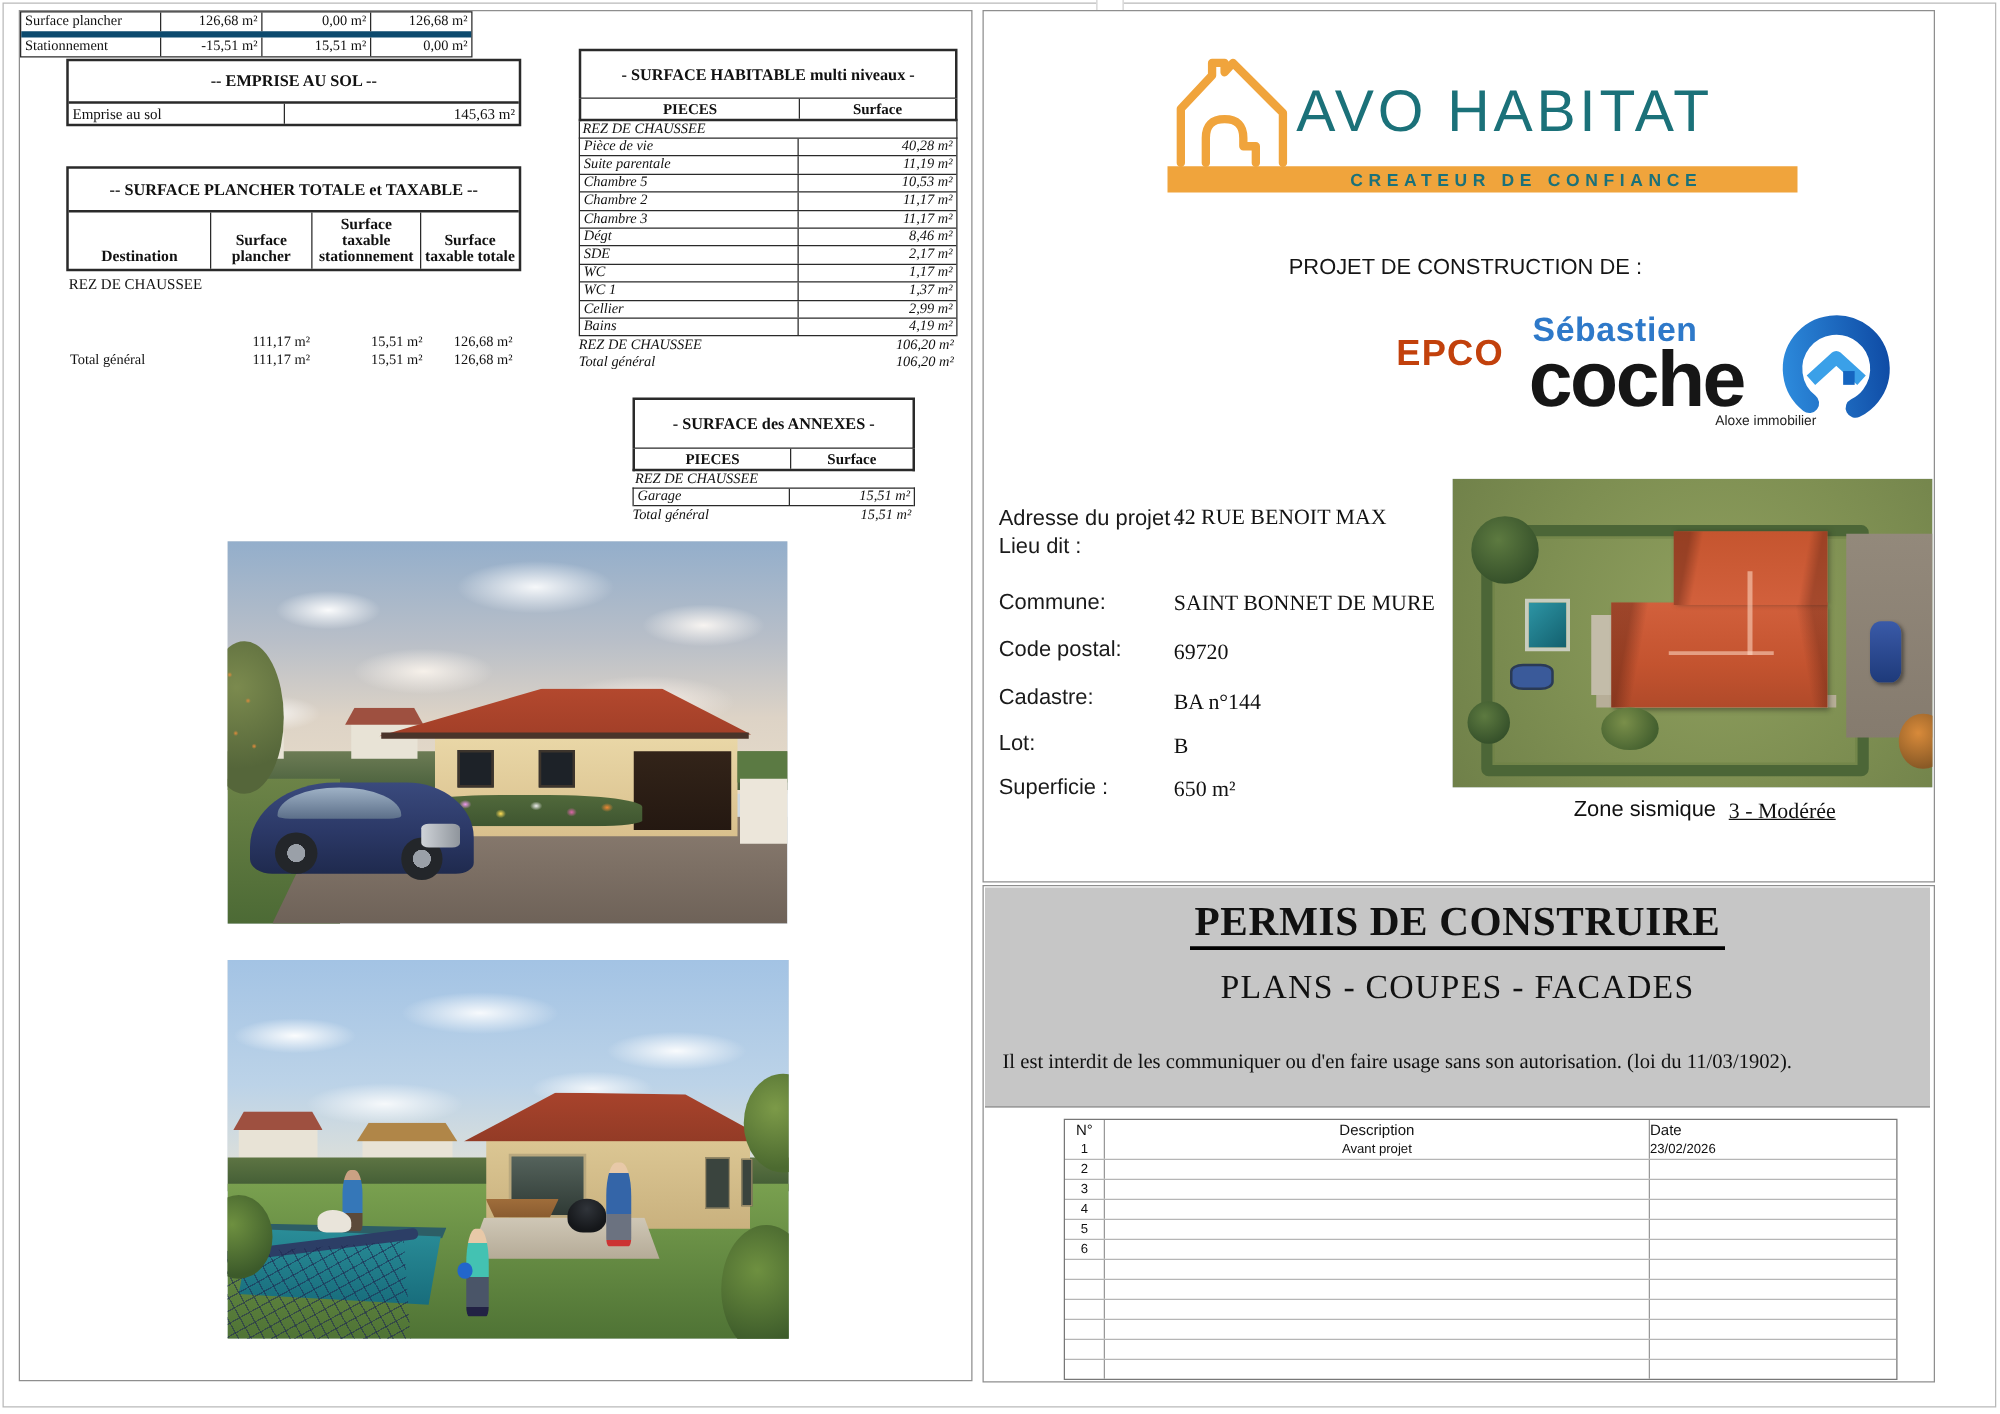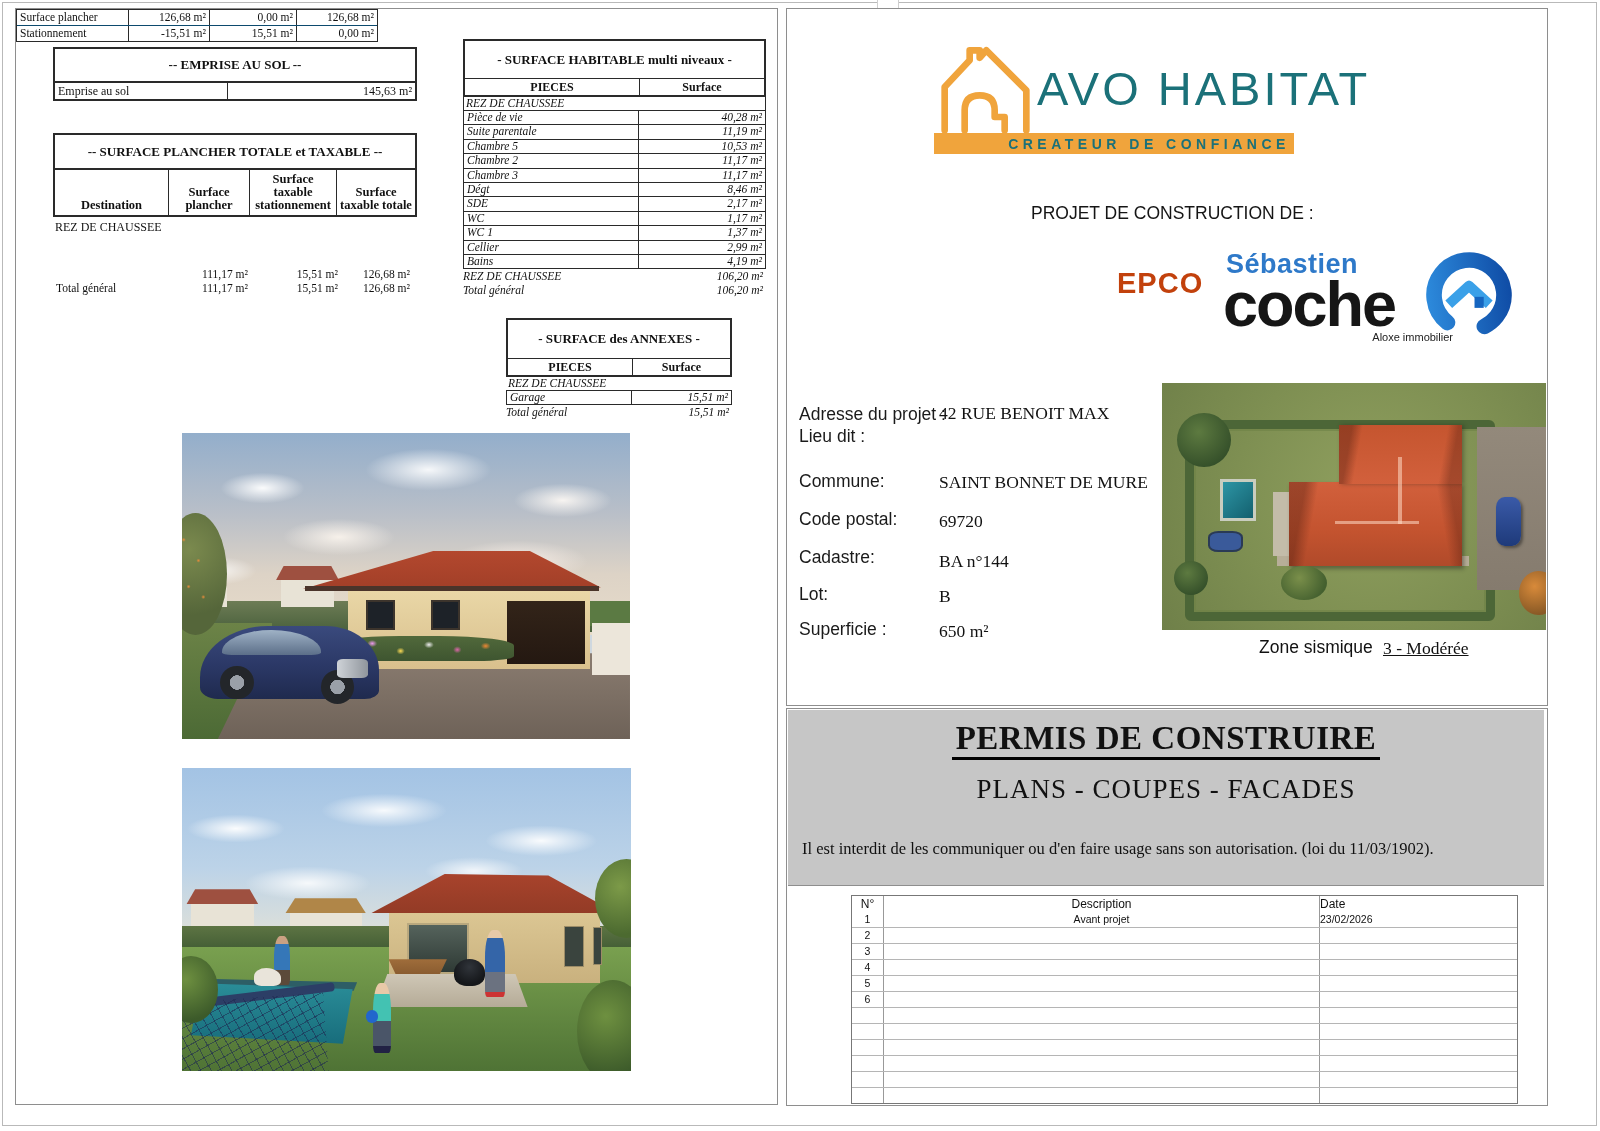--- a/index.html
+++ b/index.html
@@ -27,21 +27,21 @@
   
   #plancher-head{left:37px;top:124px;width:360px;}
   #plancher-head .ttitle{height:33px;border-bottom:2px solid #2a2a2a;}
   .ph-row{display:flex;}
   .ph-cell{font-weight:bold;font-size:12.5px;text-align:center;display:flex;align-items:flex-end;justify-content:center;padding:3px 2px;box-sizing:border-box;line-height:1.05;}
   .ph-cell+.ph-cell{border-left:1px solid #2a2a2a;}
   .pc0{width:113px;}.pc1{width:81px;}.pc2{width:87px;}.pc3{width:79px;}
   #plancher-sec{left:39px;top:211px;}
   #plancher-body{left:37px;top:224px;width:360px;border:1px solid #2a2a2a;}
   .pb-row{display:flex;font-size:11.5px;height:15px;line-height:15px;}
-  .pb-row+.pb-row{border-top:1px solid #0c4a6e;}
+  .pb-row+.pb-row{border-top:5px solid #0c4a6e;}
   .pb-row span{box-sizing:border-box;}
   .pb-l{width:111px;padding-left:3px;}
   .pb-c{border-left:1px solid #2a2a2a;text-align:right;padding-right:3px;}
   .pbc1{width:81px;}.pbc2{width:87px;}.pbc3{flex:1;}
   .pt-row{position:absolute;left:37px;width:360px;display:flex;font-size:11.5px;height:14px;line-height:14px;}
   .pt-row .pb-c{border-left:none;}
 
   
   .ha-title{border:2px solid #2a2a2a;border-bottom:1px solid #2a2a2a;}
   .ha-head{display:flex;border:2px solid #2a2a2a;border-top:none;font-weight:bold;font-size:12px;height:16px;line-height:16px;text-align:center;}
@@ -56,21 +56,21 @@
   #habitable .hl1{width:174px;}
   #habitable .side{border-left:1px solid #2a2a2a;border-right:1px solid #2a2a2a;}
   #annexes{left:490px;top:309px;width:226px;}
   #annexes .ha-title{height:38px;}
   #annexes .hl1{width:124px;}
   #annexes .side{border-left:1px solid #2a2a2a;border-right:1px solid #2a2a2a;}
 
   
   #logo-house{left:144px;top:28px;width:104px;height:100px;}
   #logo-wordmark{left:250px;top:52px;width:500px;font-family:"Liberation Sans",sans-serif;font-size:47px;letter-spacing:3px;color:#1b7179;font-weight:400;}
-  #logo-banner{left:147px;top:124px;width:360px;height:21px;background:#f0a43c;display:flex;align-items:center;justify-content:center;}
+  #logo-banner{left:147px;top:124px;width:504px;height:21px;background:#f0a43c;display:flex;align-items:center;justify-content:center;}
   #logo-banner span{font-family:"Liberation Sans",sans-serif;font-size:14px;letter-spacing:4.5px;color:#1b7179;font-weight:bold;padding-left:70px;}
   #proj-heading{left:244px;top:194px;font-family:"Liberation Sans",sans-serif;font-size:17.5px;color:#151515;}
   #epco{left:330px;top:258px;font-family:"Liberation Sans",sans-serif;font-size:29px;font-weight:bold;color:#c2410c;letter-spacing:1px;}
   #coche{left:436px;top:240px;width:230px;}
   #coche .first{font-family:"Liberation Sans",sans-serif;font-size:27px;color:#2e79c9;font-weight:600;letter-spacing:.5px;margin-left:3px;}
   #coche .last{font-family:"Liberation Sans",sans-serif;font-size:63px;font-weight:bold;color:#161616;letter-spacing:-2px;line-height:.78;}
   #coche .sub{font-family:"Liberation Sans",sans-serif;font-size:11px;color:#222;text-align:right;margin-top:2px;}
   #coche-circle{left:636px;top:240px;width:92px;height:92px;}
   .addr-label{font-family:"Liberation Sans",sans-serif;font-size:17.5px;color:#1a1a1a;position:absolute;left:12px;}
   .addr-value{font-size:17.5px;position:absolute;left:152px;}

